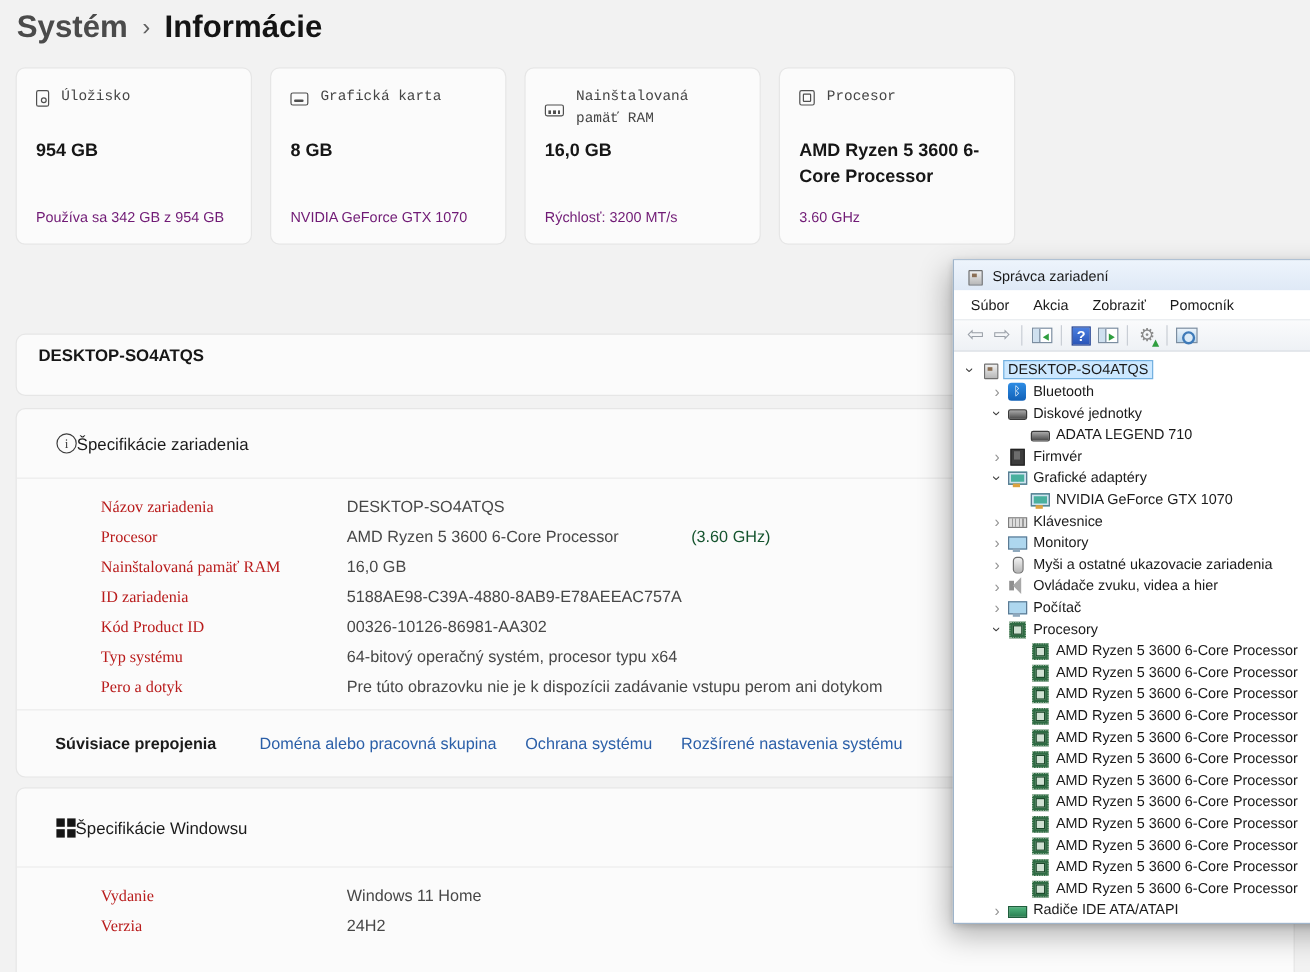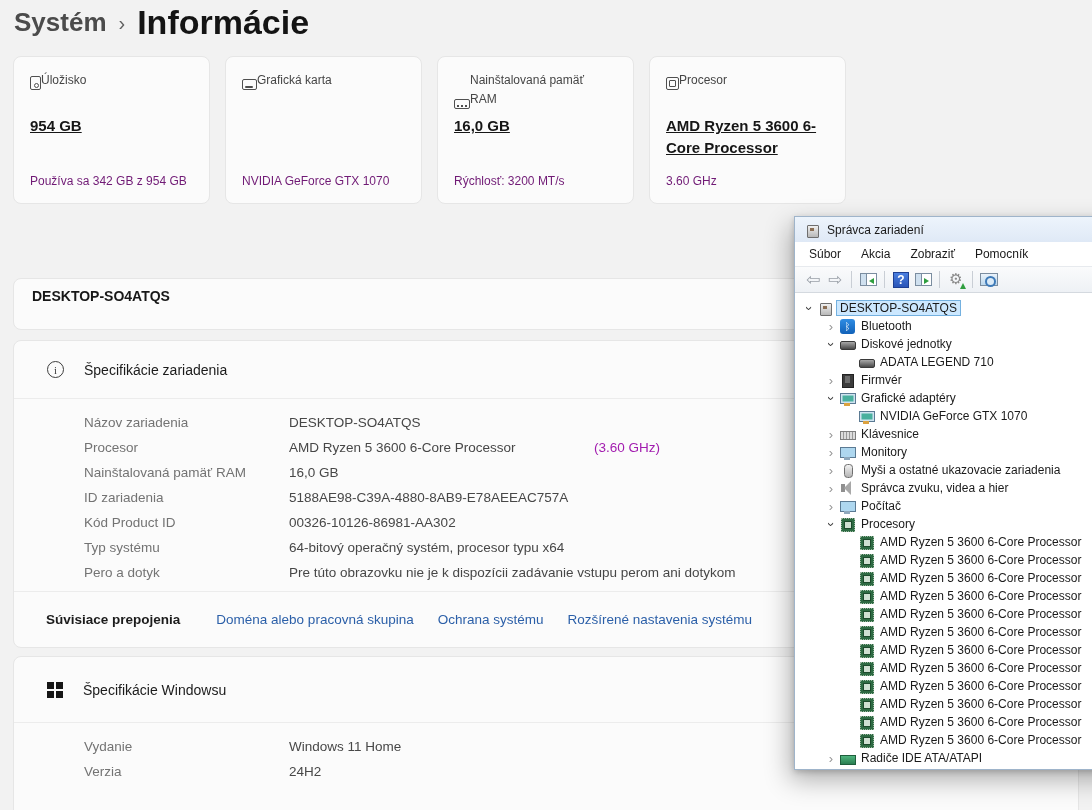--- a/index.html
+++ b/index.html
@@ -8,31 +8,31 @@
     background:#f2f2f2;
     font-family:"Liberation Sans","DejaVu Sans",sans-serif;
     color:#191919;
     position:relative;
   }
 
   
   .breadcrumb { position:absolute; left:14px; top:2px; height:40px; display:flex; align-items:center; gap:12px; }
   .bc-parent { font-size:26px; font-weight:600; color:#4b4b4b; cursor:pointer; }
   .bc-sep { font-size:20px; color:#5f5f5f; padding-top:2px; }
-  .bc-current { font-size:34px; font-weight:700; color:#141414; }
+  .bc-current { font-size:26px; font-weight:700; color:#141414; }
 
   .cards-row { position:absolute; left:13px; top:56px; display:flex; gap:15px; }
   .card {
     width:197px; height:148px; background:#fbfbfb;
     border:1px solid #e6e6e6; border-radius:8px; position:relative;
     padding:14px 14px 14px 16px;
   }
-  .card-head { display:flex; align-items:flex-end; }
+  .card-head { display:flex; gap:10px; align-items:center;font-family:Liberation Mono, monospace; }
   .card-label { font-size:12px; color:#454545; line-height:1.6; max-width:135px; }
-  .card-value { position:absolute; top:58px; left:16px; right:12px; font-size:15px; font-weight:700; color:#161616; line-height:1.45;text-decoration:underline; }
+  .card-value { position:absolute; top:58px; left:16px; right:12px; font-size:15px; font-weight:700; color:#161616; line-height:1.45; }
   .card-sub { position:absolute; bottom:15px; left:16px; font-size:12px; color:#701a75; white-space:nowrap; }
 
   
   .g { flex:none; margin-top:2px; }
   .g-storage { width:11px; height:14px; border:1.4px solid #4f4f4f; border-radius:2px; position:relative; }
   .g-storage::after { content:""; position:absolute; left:2.6px; bottom:1.6px; width:3px; height:3px; border-radius:50%; border:1px solid #4f4f4f; }
   .g-gpu { width:15px; height:11px; border:1.4px solid #4f4f4f; border-radius:2px; position:relative; margin-top:3px; }
   .g-gpu::after { content:""; position:absolute; left:1.5px; bottom:1.2px; width:8px; height:2.4px; background:#4f4f4f; border-radius:1px; }
   .g-ram { width:16px; height:10px; border:1.4px solid #4f4f4f; border-radius:2px; position:relative; margin-top:3px; }
   .g-ram::after { content:""; position:absolute; left:1.6px; bottom:1.2px; right:1.6px; height:2.6px;
@@ -43,31 +43,31 @@
   .panel {
     position:absolute; left:13px; right:13px; background:#fbfbfb;
     border:1px solid #e6e6e6; border-radius:8px;
   }
   .device-card { top:278px; height:52px; padding:9px 18px; }
   .device-name { font-size:14px; font-weight:600; color:#171717; }
   .device-model { font-size:12px; color:#5d5d5d; margin-top:3px; }
 
   .specs-card { top:340px; height:308px; }
   .sec-head { height:58px; display:flex; align-items:center; padding-left:33px; border-bottom:1px solid #ececec; }
-  .sec-title { font-size:14px; color:#1b1b1b; margin-left:20px; }
+  .sec-title { font-size:14px; color:#1b1b1b; }
   .info-icon { width:17px; height:17px; border:1.5px solid #3d3d3d; border-radius:50%; display:flex; align-items:center; justify-content:center;
                font-size:11px; color:#3d3d3d; font-family:"Liberation Serif",serif; }
   .win-logo { width:16px; height:16px; display:grid; grid-template-columns:1fr 1fr; grid-template-rows:1fr 1fr; gap:2px; }
   .win-logo span { background:#161616; }
 
   .spec-rows { padding:11px 0 0 70px; }
   .srow { height:25px; display:flex; align-items:center; position:relative; }
-  .srow .lbl { width:205px; flex:none; font-size:13.5px; color:#737373; }
+  .srow .lbl { width:205px; flex:none; font-size:13.5px; color:#b91c1c;font-family:Liberation Serif, serif; }
   .srow .val { font-size:13.5px; color:#474747; white-space:nowrap; }
-  .srow .extra { position:absolute; left:510px; font-size:13.5px; color:#a21caf; }
+  .srow .extra { position:absolute; left:492px; font-size:13.5px; color:#14532d; }
 
   .related-row { position:absolute; left:0; right:0; bottom:0; height:56px; border-top:1px solid #ececec;
                  display:flex; align-items:center; padding-left:32px; }
   .related-label { font-size:13.5px; font-weight:700; color:#1b1b1b; }
   .related-links { display:flex; margin-left:36px; gap:24px; }
   .rlink { font-size:13.5px; color:#2b5fa8; cursor:pointer; white-space:nowrap; }
 
   .windows-card { top:656px; height:200px; border-radius:8px 8px 0 0; }
   .win-head { height:66px; display:flex; align-items:center; padding-left:33px; border-bottom:1px solid #ececec; }
 
@@ -154,20 +154,21 @@
       <span class="card-label">Úložisko</span>
     </div>
     <div class="card-value">954 GB</div>
     <div class="card-sub">Používa sa 342 GB z 954 GB</div>
   </div>
   <div class="card">
     <div class="card-head">
       <span class="g g-gpu"></span>
       <span class="card-label">Grafická karta</span>
     </div>
+    <div class="card-value">8 GB</div>
     <div class="card-sub">NVIDIA GeForce GTX 1070</div>
   </div>
   <div class="card">
     <div class="card-head">
       <span class="g g-ram"></span>
       <span class="card-label">Nainštalovaná pamäť RAM</span>
     </div>
     <div class="card-value">16,0 GB</div>
     <div class="card-sub">Rýchlosť: 3200 MT/s</div>
   </div>
@@ -339,21 +340,21 @@
       <span class="tl">Monitory</span>
     </div>
     <div class="trow lvl1">
       <span class="chev col">›</span>
       <span class="ti i-mouse"></span>
       <span class="tl">Myši a ostatné ukazovacie zariadenia</span>
     </div>
     <div class="trow lvl1">
       <span class="chev col">›</span>
       <span class="ti i-audio"></span>
-      <span class="tl">Správca zvuku, videa a hier</span>
+      <span class="tl">Ovládače zvuku, videa a hier</span>
     </div>
     <div class="trow lvl1">
       <span class="chev col">›</span>
       <span class="ti i-monitor"></span>
       <span class="tl">Počítač</span>
     </div>
     <div class="trow lvl1">
       <span class="chev exp">›</span>
       <span class="ti i-cpu"></span>
       <span class="tl">Procesory</span>

